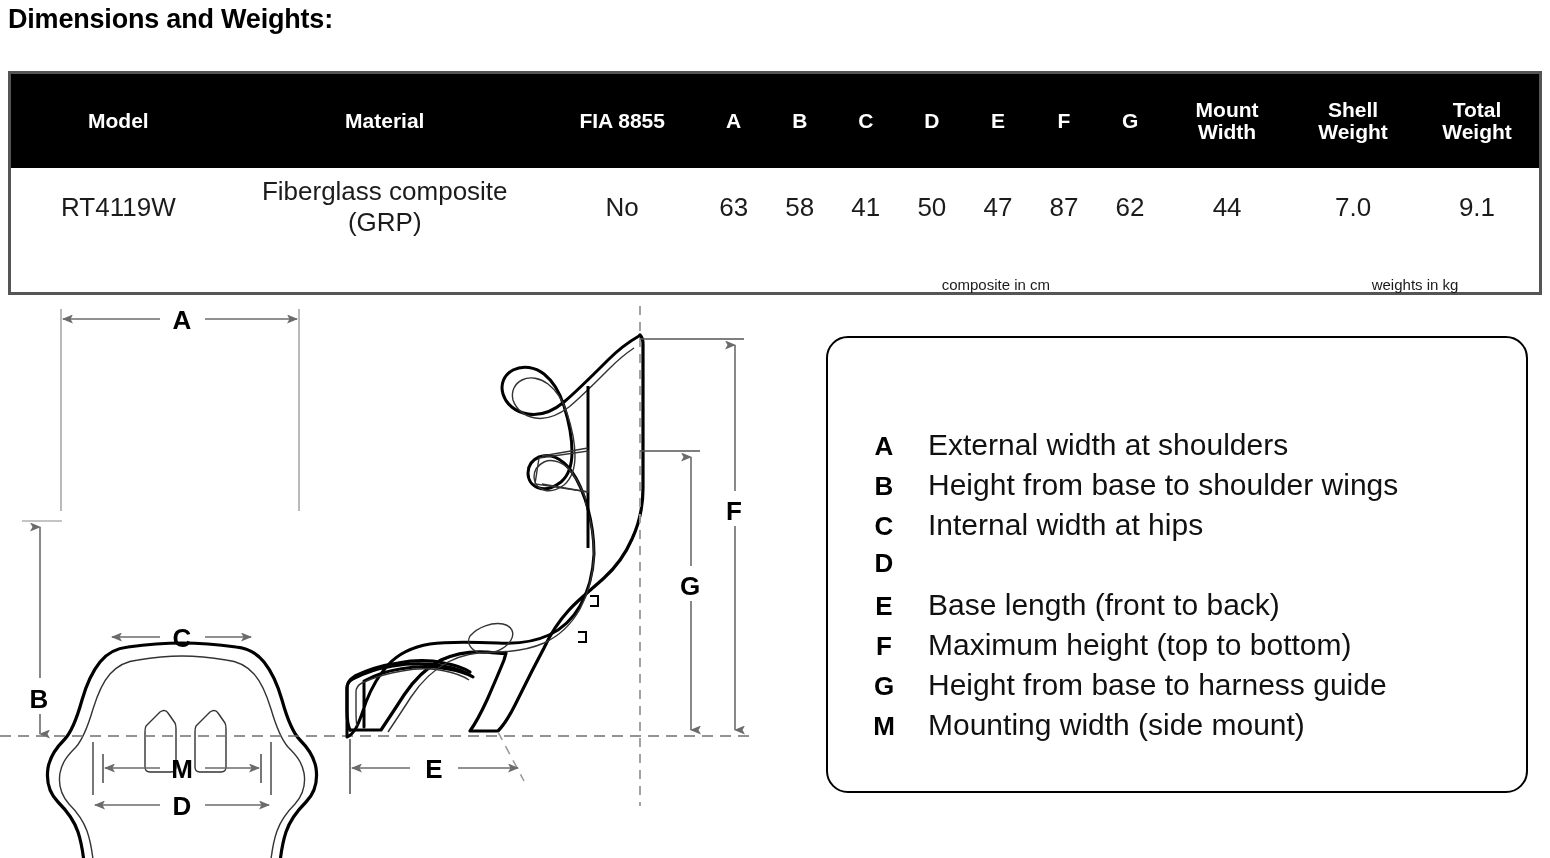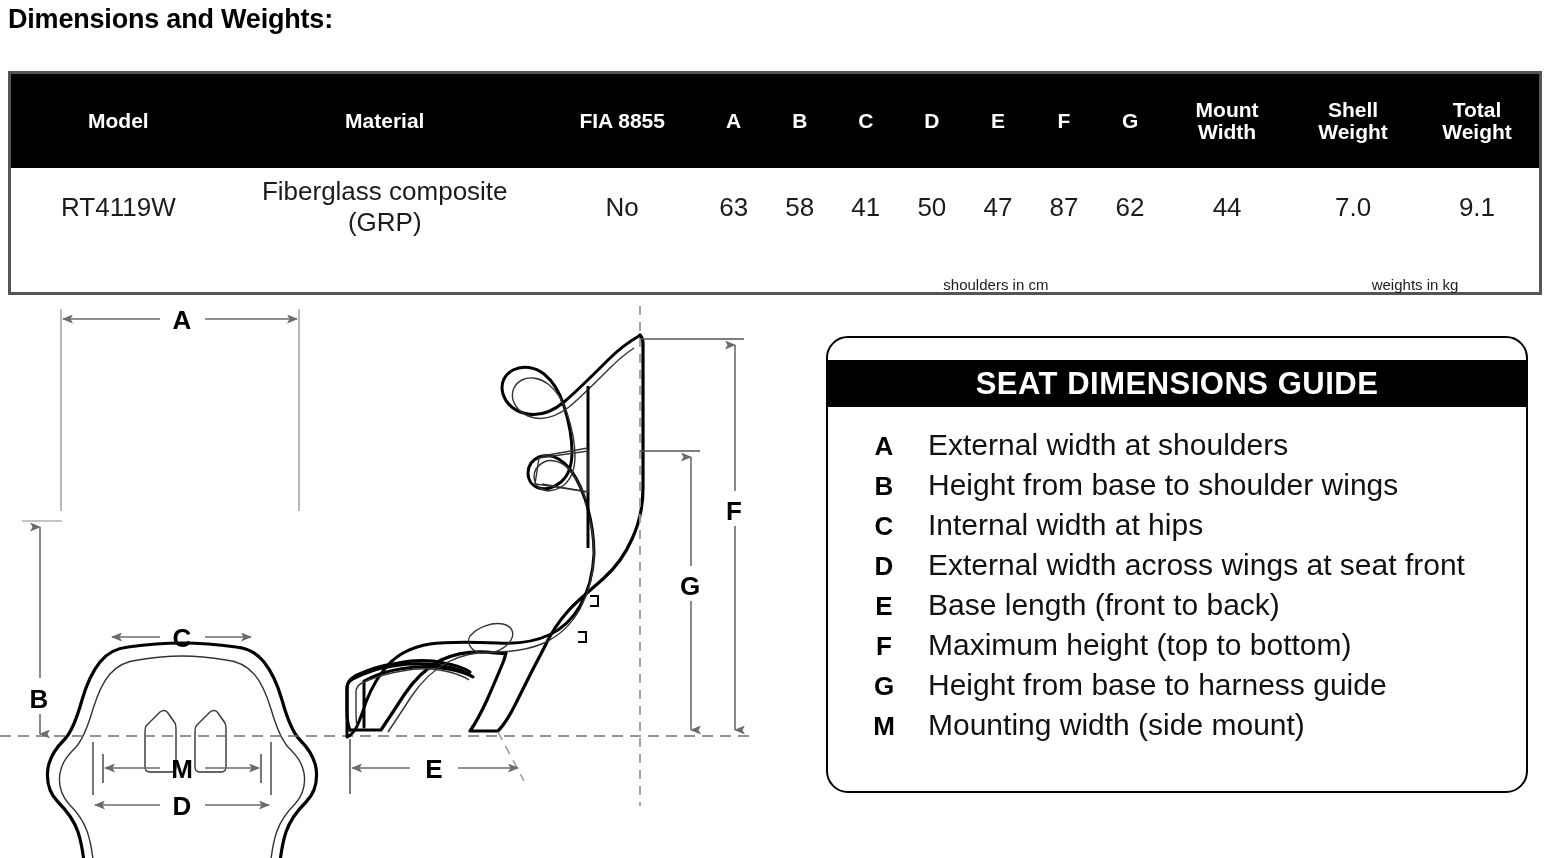--- a/index.html
+++ b/index.html
@@ -193,21 +193,21 @@
         <td>87</td>
         <td>62</td>
         <td>44</td>
         <td>7.0</td>
         <td>9.1</td>
       </tr>
     </tbody>
     <tfoot>
       <tr>
         <td colspan="3"></td>
-        <td colspan="8">shoulders in cm</td>
+        <td colspan="8">composite in cm</td>
         <td colspan="2">weights in kg</td>
       </tr>
     </tfoot>
   </table>
 </div>
 
 <div id="diagram-area">
   <svg width="1550" height="562" viewBox="0 0 1550 562">
     <defs>
       <marker id="arrL" markerWidth="11" markerHeight="9" refX="1" refY="4.5" orient="auto" markerUnits="userSpaceOnUse">
@@ -492,39 +492,35 @@
 
       <line x1="350" y1="443" x2="350" y2="498" stroke="#555" stroke-width="1.6"></line>
       <line x1="352" y1="472" x2="410" y2="472" stroke="#6b6b6b" stroke-width="1.6" marker-start="url(#arrL)"></line>
       <line x1="458" y1="472" x2="518" y2="472" stroke="#6b6b6b" stroke-width="1.6" marker-end="url(#arrR)"></line>
       <text x="434" y="482" text-anchor="middle" font-family="Liberation Sans, sans-serif" font-size="26" font-weight="bold" fill="#000">E</text>
     </g>
   </svg>
 </div>
 
 <div id="guide-card">
-  <div id="guide-title-bar">
-    <span>SEAT DIMENSIONS GUIDE</span>
-  </div>
   <div id="guide-list">
     <div class="guide-row">
       <div class="guide-key">A</div>
       <div class="guide-desc">External width at shoulders</div>
     </div>
     <div class="guide-row">
       <div class="guide-key">B</div>
       <div class="guide-desc">Height from base to shoulder wings</div>
     </div>
     <div class="guide-row">
       <div class="guide-key">C</div>
       <div class="guide-desc">Internal width at hips</div>
     </div>
     <div class="guide-row">
       <div class="guide-key">D</div>
-      <div class="guide-desc">External width across wings at seat front</div>
     </div>
     <div class="guide-row">
       <div class="guide-key">E</div>
       <div class="guide-desc">Base length (front to back)</div>
     </div>
     <div class="guide-row">
       <div class="guide-key">F</div>
       <div class="guide-desc">Maximum height (top to bottom)</div>
     </div>
     <div class="guide-row">

